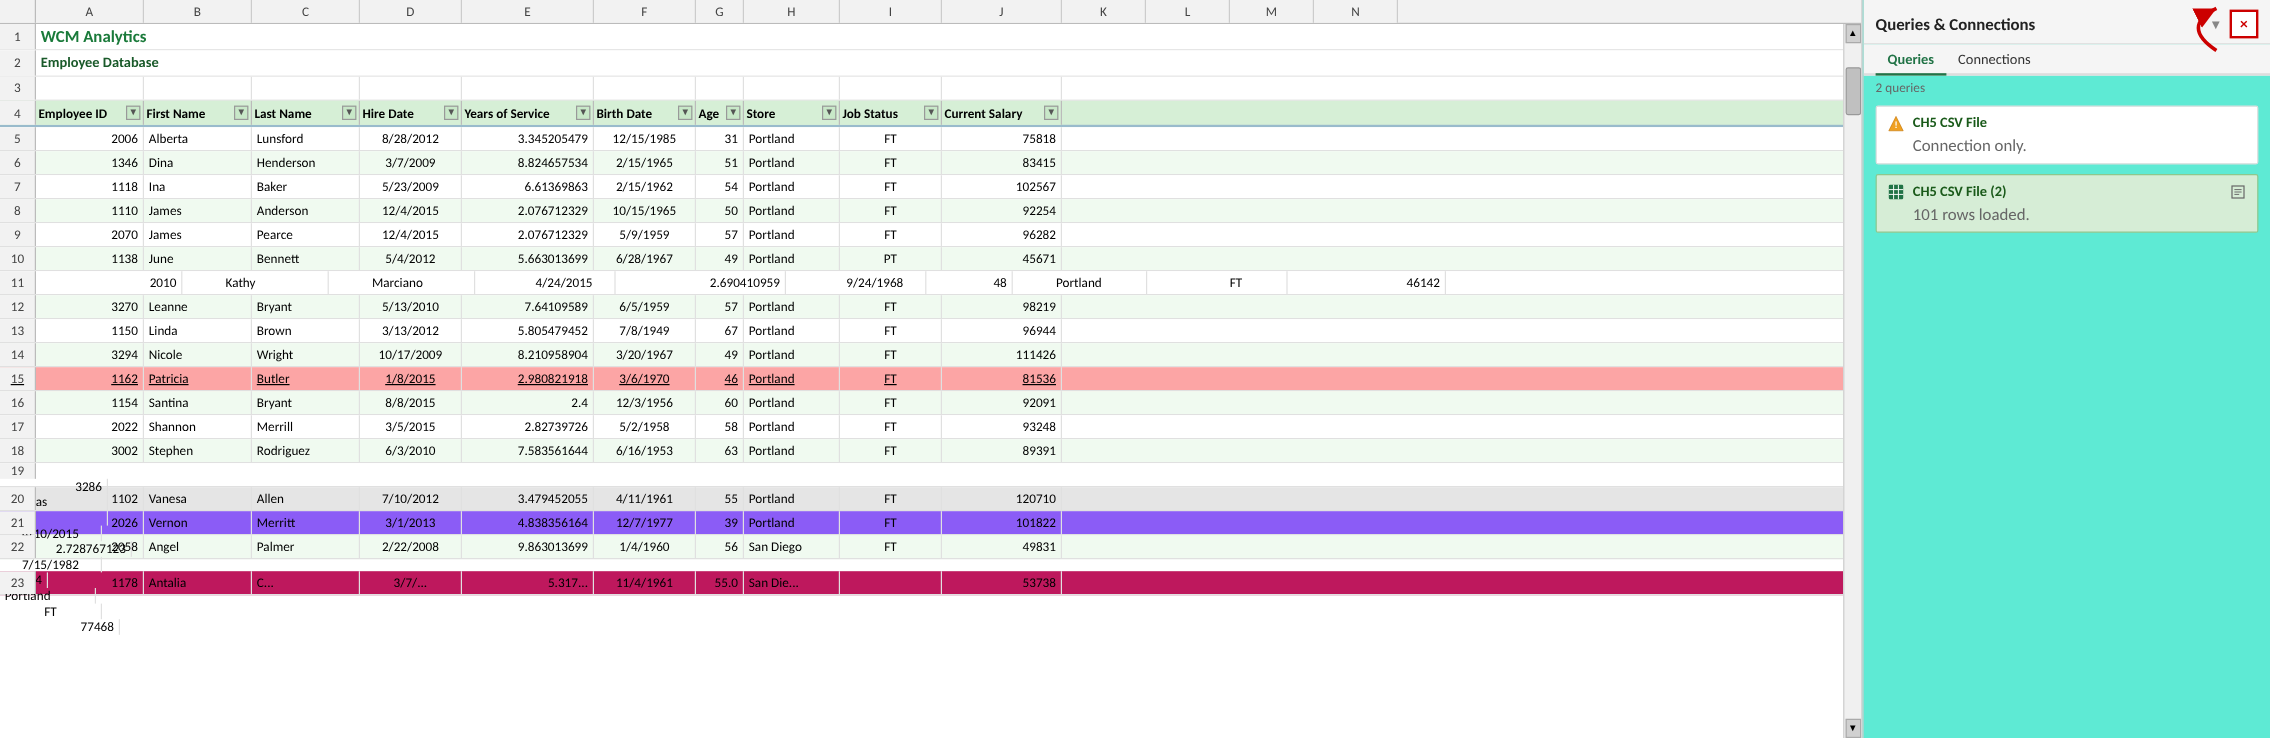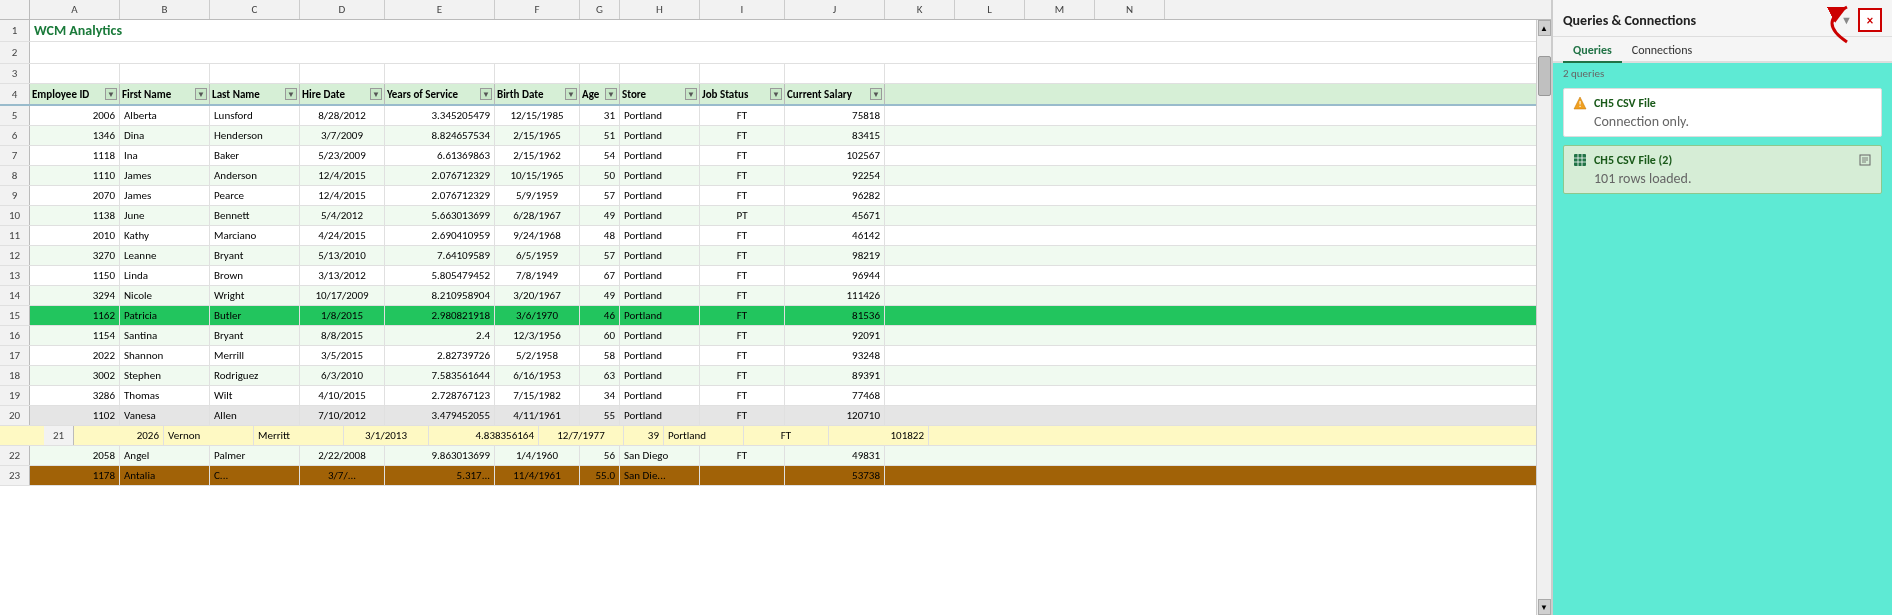--- a/index.html
+++ b/index.html
@@ -338,20 +338,21 @@
   <div class="spreadsheet-container">
     <div class="table-area">
 
       <div class="title-row">
         <div class="row-num">1</div>
         <div class="title-cell w-empid" style="width:700px;font-size:14px;font-weight:bold;color:#1a7a3a;">WCM Analytics</div>
       </div>
 
       <div class="title-row">
         <div class="row-num">2</div>
+        <div class="title-cell w-empid" style="width:700px;font-size:12px;font-weight:bold;color:#1a5a2a;">Employee Database</div>
       </div>
 
       <div class="spreadsheet-row">
         <div class="row-num">3</div>
         <div class="cell w-empid"></div>
         <div class="cell w-fname"></div>
         <div class="cell w-lname"></div>
         <div class="cell w-hdate"></div>
         <div class="cell w-yos"></div>
         <div class="cell w-bdate"></div>
@@ -447,21 +448,21 @@
     <div class="cell w-fname">June</div>
     <div class="cell w-lname">Bennett</div>
     <div class="cell w-hdate center">5/4/2012</div>
     <div class="cell w-yos right">5.663013699</div>
     <div class="cell w-bdate center">6/28/1967</div>
     <div class="cell w-age right">49</div>
     <div class="cell w-store">Portland</div>
     <div class="cell w-jstatus center">PT</div>
     <div class="cell w-salary right">45671</div>
   </div>
-          <div class="spreadsheet-row" style="background: rgb(255, 255, 255);">
+          <div class="spreadsheet-row" style="background: rgb(255, 255, 255); gap: 32px;">
     <div class="row-num">11</div>
     <div class="cell w-empid right">2010</div>
     <div class="cell w-fname">Kathy</div>
     <div class="cell w-lname">Marciano</div>
     <div class="cell w-hdate center">4/24/2015</div>
     <div class="cell w-yos right">2.690410959</div>
     <div class="cell w-bdate center">9/24/1968</div>
     <div class="cell w-age right">48</div>
     <div class="cell w-store">Portland</div>
     <div class="cell w-jstatus center">FT</div>
@@ -499,21 +500,21 @@
     <div class="cell w-fname">Nicole</div>
     <div class="cell w-lname">Wright</div>
     <div class="cell w-hdate center">10/17/2009</div>
     <div class="cell w-yos right">8.210958904</div>
     <div class="cell w-bdate center">3/20/1967</div>
     <div class="cell w-age right">49</div>
     <div class="cell w-store">Portland</div>
     <div class="cell w-jstatus center">FT</div>
     <div class="cell w-salary right">111426</div>
   </div>
-          <div class="spreadsheet-row" style="background: #22c55e;">
+          <div class="spreadsheet-row" style="background: #fca5a5; text-decoration: underline;">
     <div class="row-num">15</div>
     <div class="cell w-empid right">1162</div>
     <div class="cell w-fname">Patricia</div>
     <div class="cell w-lname">Butler</div>
     <div class="cell w-hdate center">1/8/2015</div>
     <div class="cell w-yos right">2.980821918</div>
     <div class="cell w-bdate center">3/6/1970</div>
     <div class="cell w-age right">46</div>
     <div class="cell w-store">Portland</div>
     <div class="cell w-jstatus center">FT</div>
@@ -551,21 +552,21 @@
     <div class="cell w-fname">Stephen</div>
     <div class="cell w-lname">Rodriguez</div>
     <div class="cell w-hdate center">6/3/2010</div>
     <div class="cell w-yos right">7.583561644</div>
     <div class="cell w-bdate center">6/16/1953</div>
     <div class="cell w-age right">63</div>
     <div class="cell w-store">Portland</div>
     <div class="cell w-jstatus center">FT</div>
     <div class="cell w-salary right">89391</div>
   </div>
-          <div class="spreadsheet-row" style="background: rgb(255, 255, 255);">
+          <div class="spreadsheet-row" style="background: rgb(255, 255, 255); flex-direction: column;">
     <div class="row-num">19</div>
     <div class="cell w-empid right">3286</div>
     <div class="cell w-fname">Thomas</div>
     <div class="cell w-lname">Wilt</div>
     <div class="cell w-hdate center">4/10/2015</div>
     <div class="cell w-yos right">2.728767123</div>
     <div class="cell w-bdate center">7/15/1982</div>
     <div class="cell w-age right">34</div>
     <div class="cell w-store">Portland</div>
     <div class="cell w-jstatus center">FT</div>
@@ -577,21 +578,21 @@
     <div class="cell w-fname">Vanesa</div>
     <div class="cell w-lname">Allen</div>
     <div class="cell w-hdate center">7/10/2012</div>
     <div class="cell w-yos right">3.479452055</div>
     <div class="cell w-bdate center">4/11/1961</div>
     <div class="cell w-age right">55</div>
     <div class="cell w-store">Portland</div>
     <div class="cell w-jstatus center">FT</div>
     <div class="cell w-salary right">120710</div>
   </div>
-          <div class="spreadsheet-row" style="background: #fef9c3; padding-left: 44px;">
+          <div class="spreadsheet-row" style="background: #8b5cf6;">
     <div class="row-num">21</div>
     <div class="cell w-empid right">2026</div>
     <div class="cell w-fname">Vernon</div>
     <div class="cell w-lname">Merritt</div>
     <div class="cell w-hdate center">3/1/2013</div>
     <div class="cell w-yos right">4.838356164</div>
     <div class="cell w-bdate center">12/7/1977</div>
     <div class="cell w-age right">39</div>
     <div class="cell w-store">Portland</div>
     <div class="cell w-jstatus center">FT</div>
@@ -603,21 +604,21 @@
     <div class="cell w-fname">Angel</div>
     <div class="cell w-lname">Palmer</div>
     <div class="cell w-hdate center">2/22/2008</div>
     <div class="cell w-yos right">9.863013699</div>
     <div class="cell w-bdate center">1/4/1960</div>
     <div class="cell w-age right">56</div>
     <div class="cell w-store">San Diego</div>
     <div class="cell w-jstatus center">FT</div>
     <div class="cell w-salary right">49831</div>
   </div>
-          <div class="spreadsheet-row" style="background: #a16207;">
+          <div class="spreadsheet-row" style="background: #be185d; margin-top: 10px;">
     <div class="row-num">23</div>
     <div class="cell w-empid right">1178</div>
     <div class="cell w-fname">Antalia</div>
     <div class="cell w-lname">C...</div>
     <div class="cell w-hdate center">3/7/...</div>
     <div class="cell w-yos right">5.317...</div>
     <div class="cell w-bdate center">11/4/1961</div>
     <div class="cell w-age right">55.0</div>
     <div class="cell w-store">San Die...</div>
     <div class="cell w-jstatus center"></div>

